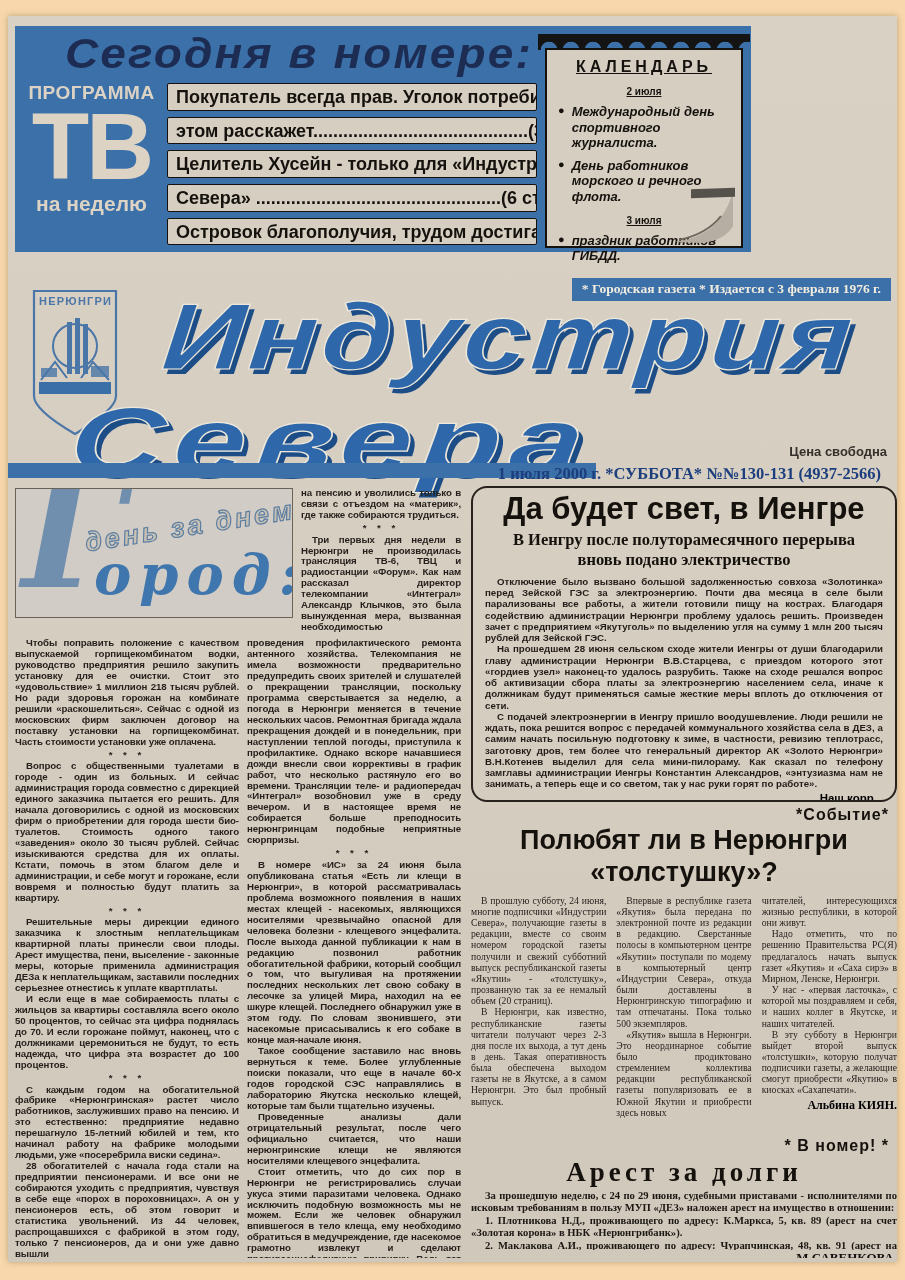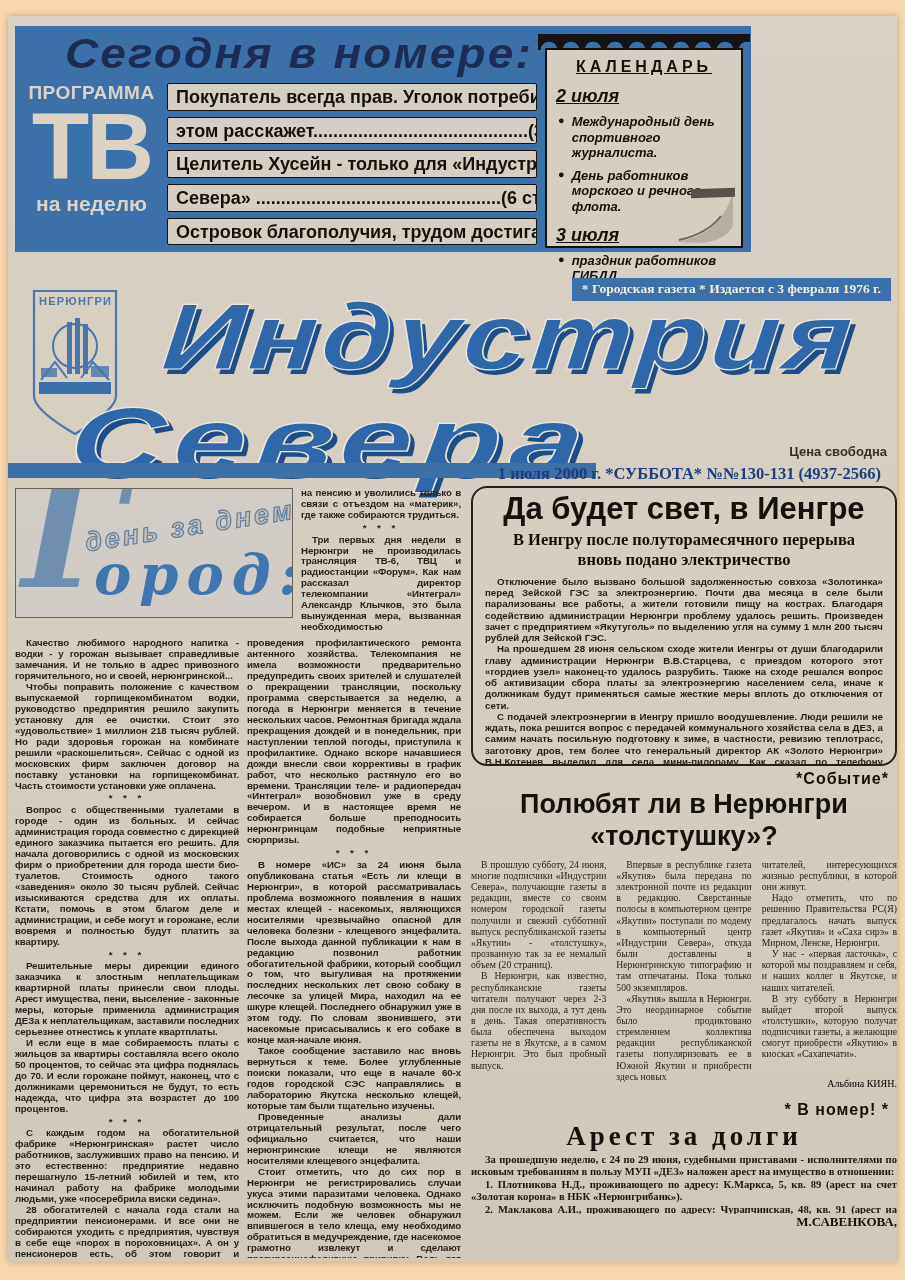--- a/index.html
+++ b/index.html
@@ -44,22 +44,22 @@
   .scallop{
     position:absolute;top:-16px;left:-9px;right:-9px;height:16px;
     background:radial-gradient(circle at 11px 16px, rgba(0,0,0,0) 8px, #141414 8.6px);
     background-size:22px 16px;background-repeat:repeat-x;
   }
   .cal-title{
     text-align:center;font-weight:bold;font-size:16px;letter-spacing:4px;
     text-decoration:underline;margin-top:4px;color:#15120e;
   }
   .cal-date{
-    font-style:italic;font-weight:bold;font-size:18px;color:#15120e;
-    text-decoration:underline;margin-top:10px;
+    font-weight:bold;font-size:10px;color:#15120e;
+    text-decoration:underline;margin-top:10px;text-align:center;
   }
   .cal-item{
     display:flex;font-style:italic;font-weight:bold;font-size:13px;line-height:1.2;
     color:#15120e;margin-top:7px;
   }
   .cal-item .bullet{margin:0 7px 0 2px;font-size:11px;}
   .curl{position:absolute;right:4px;bottom:2px;width:64px;height:58px;}
 
   
   .masthead{position:absolute;left:7px;top:238px;width:876px;height:231px;}
@@ -120,21 +120,21 @@
   .ddtext p{
     margin:0;font-weight:bold;font-size:9.7px;line-height:1.13;
     text-align:justify;text-indent:11px;color:#241f1a;letter-spacing:-0.1px;
   }
   .ddtext p.sep{text-align:center;text-indent:0;letter-spacing:4px;line-height:1;margin:2px 0;}
   .no-first-indent p:first-child{text-indent:0;}
 
   
   .article-box{
     border:2.5px solid #27221c;border-radius:16px;
-    padding:5px 12px 3px;height:280px;box-sizing:border-box;overflow:hidden;
+    padding:5px 12px 3px;height:316px;box-sizing:border-box;overflow:hidden;
     flex:none;
   }
   .article-box h1{
     margin:0;font-size:31px;font-weight:bold;text-align:center;color:#15110c;
     letter-spacing:0;line-height:1.05;
   }
   .article-box h2{
     margin:4px 14px 5px;font-family:"Liberation Serif",serif;font-weight:bold;
     font-size:16.5px;line-height:1.25;text-align:center;color:#15110c;
   }
@@ -153,21 +153,21 @@
     text-align:center;color:#15110c;
   }
   .tri-cols{
     display:flex;gap:10px;height:238px;overflow:hidden;flex:none;
     font-family:"Liberation Serif",serif;
   }
   .tri-cols .tcol{flex:1;}
   .tri-cols p{
     margin:0;font-size:9.7px;line-height:1.15;text-align:justify;text-indent:10px;color:#221d18;
   }
-  .tol-byline{text-align:right;font-weight:normal;font-size:10px;margin-top:18px;}
+  .tol-byline{text-align:right;font-weight:bold;font-size:12px;margin-top:2px;}
 
   .h-arrest{
     flex:none;margin:2px 0 2px;font-family:"Liberation Serif",serif;font-weight:bold;
     font-size:27px;letter-spacing:4px;text-align:center;color:#15110c;
   }
   .arrest-body{flex:none;height:60px;overflow:hidden;}
   .arrest-body p{
     margin:0;font-family:"Liberation Serif",serif;font-weight:bold;font-size:10.6px;
     line-height:1.18;text-align:justify;text-indent:14px;color:#1b1archive712;color:#1b1712;
   }
@@ -257,21 +257,20 @@
           <span class="gorod-script">ород:</span>
         </div>
         <div class="col2top ddtext no-first-indent">
             <p>на пенсию и уволились только в связи с отъездом на «материк», где также собираются трудиться.</p>
             <p class="sep">*  *  *</p>
             <p>Три первых дня недели в Нерюнгри не производилась трансляция ТВ-6, ТВЦ и радиостанции «Форум». Как нам рассказал директор телекомпании «Интеграл» Александр Клычков, это была вынужденная мера, вызванная необходимостью</p>
           </div>
       </div>
       <div class="cols-row">
         <div class="colA ddtext">
-            <p>Качество любимого народного напитка - водки - у горожан вызывает справедливые замечания. И не только в адрес привозного горячительного, но и своей, нерюнгринской...</p>
             <p>Чтобы поправить положение с качеством выпускаемой горпищекомбинатом водки, руководство предприятия решило закупить установку для ее очистки. Стоит это «удовольствие» 1 миллион 218 тысяч рублей. Но ради здоровья горожан на комбинате решили «раскошелиться». Сейчас с одной из московских фирм заключен договор на поставку установки на горпищекомбинат. Часть стоимости установки уже оплачена.</p>
             <p class="sep">*  *  *</p>
             <p>Вопрос с общественными туалетами в городе - один из больных. И сейчас администрация города совместно с дирекцией единого заказчика пытается его решить. Для начала договорились с одной из московских фирм о приобретении для города шести био-туалетов. Стоимость одного такого «заведения» около 30 тысяч рублей. Сейчас изыскиваются средства для их оплаты. Кстати, помочь в этом благом деле и администрации, и себе могут и горожане, если вовремя и полностью будут платить за квартиру.</p>
             <p class="sep">*  *  *</p>
             <p>Решительные меры дирекции единого заказчика к злостным неплательщикам квартирной платы принесли свои плоды. Арест имущества, пени, выселение - законные меры, которые применила администрация ДЕЗа к неплательщикам, заставили последних серьезнее отнестись к уплате квартплаты.</p>
             <p>И если еще в мае собираемость платы с жильцов за квартиры составляла всего около 50 процентов, то сейчас эта цифра поднялась до 70. И если горожане поймут, наконец, что с должниками церемониться не будут, то есть надежда, что цифра эта возрастет до 100 процентов.</p>
             <p class="sep">*  *  *</p>
             <p>С каждым годом на обогатительной фабрике «Нерюнгринская» растет число работников, заслуживших право на пенсию. И это естественно: предприятие недавно перешагнуло 15-летний юбилей и тем, кто начинал работу на фабрике молодыми людьми, уже «посеребрила виски седина».</p>
             <p>28 обогатителей с начала года стали на предприятии пенсионерами. И все они не собираются уходить с предприятия, чувствуя в себе еще «порох в пороховницах». А он у пенсионеров есть, об этом говорит и статистика увольнений. Из 44 человек, распрощавшихся с фабрикой в этом году, только 7 пенсионеров, да и они уже давно вышли</p>
           </div>

